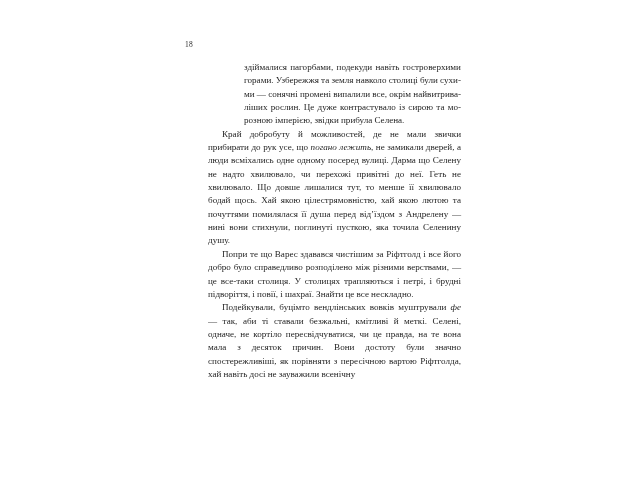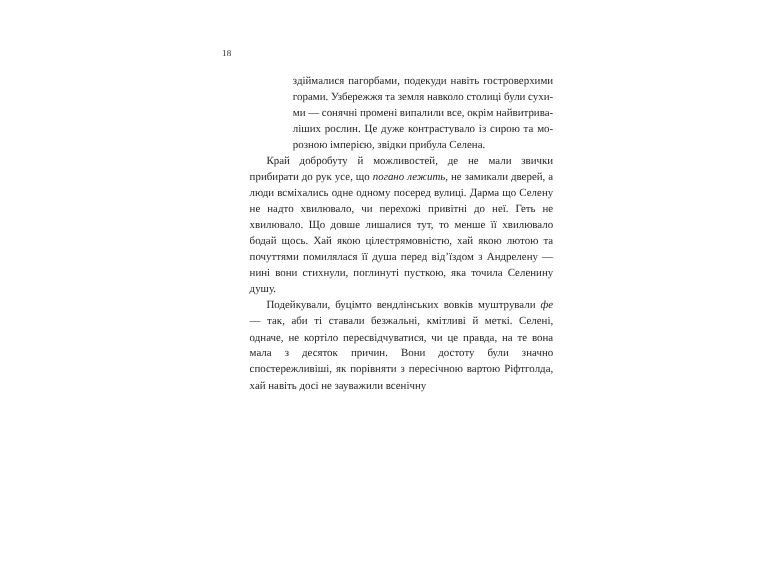--- a/index.html
+++ b/index.html
@@ -55,16 +55,17 @@
 </head>
 <body>
 
 <div class="page">
 
   <div class="page-number">18</div>
 
   <div class="text-block">
     <p class="para no-indent">здіймалися пагорбами, подекуди навіть гостроверхими горами. Узбережжя та земля навколо столиці були сухи­ми — сонячні промені випалили все, окрім найвитрива­ліших рослин. Це дуже контрастувало із сирою та мо­розною імперією, звідки прибула Селена.</p>
     <p class="para">Край добробуту й можливостей, де не мали звички прибирати до рук усе, що <i class="em">погано лежить</i>, не замикали дверей, а люди всміхались одне одному посеред вулиці. Дарма що Селену не надто хвилювало, чи перехожі при­вітні до неї. Геть не хвилювало. Що довше лишалися тут, то менше її хвилювало бодай щось. Хай якою цілестря­мовністю, хай якою лютою та почуттями помилялася її душа перед від’їздом з Андрелену — нині вони стихнули, поглинуті пусткою, яка точила Селенину душу.</p>
+    <p class="para">Попри те що Варес здавався чистішим за Ріфтголд і все його добро було справедливо розподілено між різ­ними верствами, — це все-таки столиця. У столицях трапляються і петрі, і брудні підворіття, і повії, і шахраї. Знайти це все нескладно.</p>
     <p class="para">Подейкували, буцімто вендлінських вовків муштру­вали <i class="em">фе</i> — так, аби ті ставали безжальні, кмітливі й мет­кі. Селені, одначе, не кортіло пересвідчуватися, чи це правда, на те вона мала з десяток причин. Вони достоту були значно спостережливіші, як порівняти з пересічною вартою Ріфтголда, хай навіть досі не зауважили всенічну</p>
   </div>
 
 </div>
 
 </body></html>

